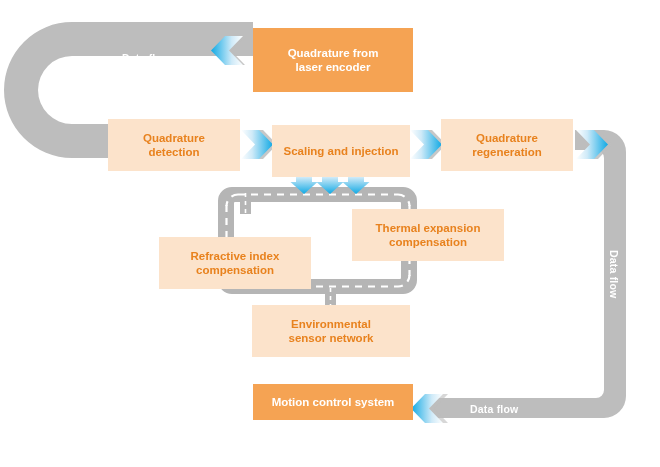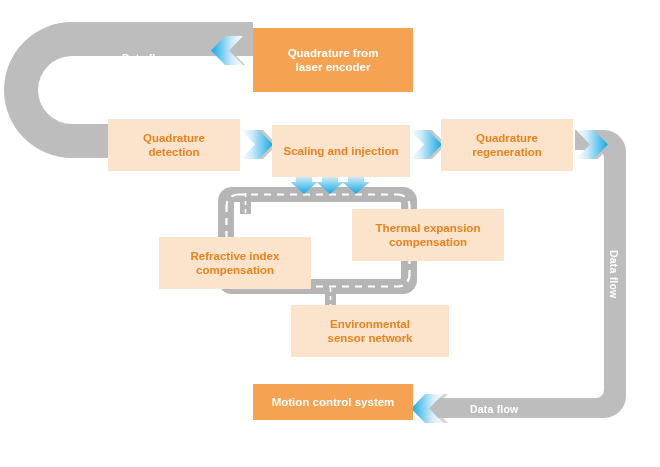--- a/index.html
+++ b/index.html
@@ -237,21 +237,21 @@
   <div class="node node-pale" style="left:159px; top:209px; width:152px; height:52px;margin-top:28px;">
     <span class="label">Refractive index
 compensation</span>
   </div>
 
   <div class="node node-pale" style="left:352px; top:209px; width:152px; height:52px;text-align:center;">
     <span class="label">Thermal expansion
 compensation</span>
   </div>
 
-  <div class="node node-pale" style="left:252px; top:305px; width:158px; height:52px;margin-left:39px;">
+  <div class="node node-pale" style="left:252px; top:305px; width:158px; height:52px;">
     <span class="label">Environmental
 sensor network</span>
   </div>
 
   <div class="node node-strong" style="left:253px; top:384px; width:160px; height:36px;">
     <span class="label">Motion control system</span>
   </div>
 
 </div>
 

